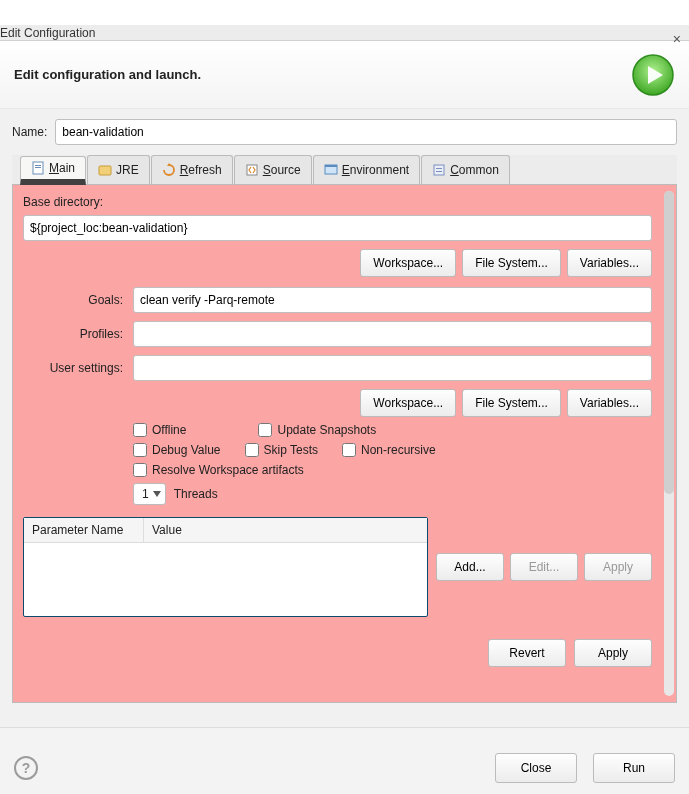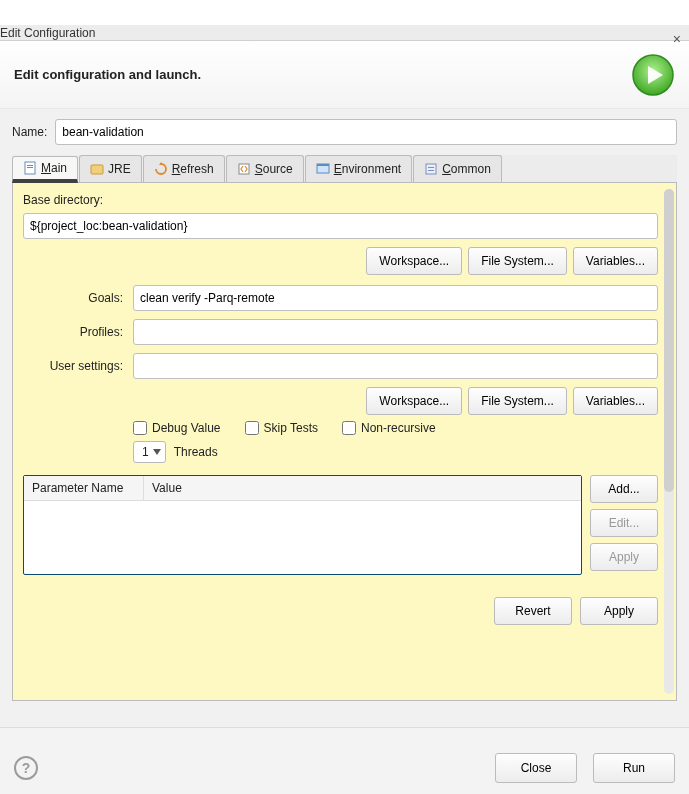--- a/index.html
+++ b/index.html
@@ -9,44 +9,44 @@
 .titlebar .close { position: absolute; right: 8px; top: 6px; font-size: 14px; color: #555; cursor: pointer; }
 .header { background: #fff; height: 68px; display: flex; align-items: center; justify-content: space-between; padding: 12px 14px; border-bottom: 1px solid #e8e8e8; background: linear-gradient(180deg, #ffffff 0%, #f4f4f4 100%); }
 .header-title { font-weight: bold; font-size: 13px; }
 .run-icon { width: 44px; height: 44px; }
 .main-area { padding: 10px 12px; background: #f1f1f1; height: 618px; }
 .name-row { display: flex; align-items: center; gap: 8px; margin-bottom: 10px; }
 .name-row label { font-size: 12px; }
 .name-row input { flex: 1; height: 26px; padding: 2px 6px; border: 1px solid #bfbfbf; border-radius: 3px; background: #fff; font-size: 12px; }
 .tabstrip { display: flex; border-bottom: 1px solid #bbb; margin-bottom: 0; background: #ececec; }
 .tab { display: flex; align-items: center; gap: 4px; padding: 4px 10px; border: 1px solid #bbb; border-bottom: none; background: #e6e6e6; border-radius: 3px 3px 0 0; margin-right: 1px; font-size: 12px; cursor: pointer; }
-.tab.active { background: #f7f7f5; position: relative; top: 1px; border-bottom: 4px solid #404040; }
+.tab.active { background: #f7f7f5; position: relative; top: 1px; border-bottom: 6px solid #404040; margin-left: 8px; }
 .tab .ticon { width: 14px; height: 14px; display: inline-block; }
 .tab .ul { text-decoration: underline; }
-.panel { background: #fef9c3; border: 1px solid #bbb; border-top: none; padding: 10px 4px 10px 10px; height: 518px; position: relative; }
+.panel { background: #fca5a5; border: 1px solid #bbb; border-top: none; padding: 10px 10px 10px 10px; height: 518px; position: relative; }
 .scrollbar { position: absolute; right: 2px; top: 6px; bottom: 6px; width: 10px; background: #e8e8e8; border-radius: 5px; }
 .scrollbar .thumb { position: absolute; top: 0; left: 0; right: 0; height: 60%; background: #cfcfcf; border-radius: 5px; }
 .lbl { font-size: 12px; color: #222; }
 .input { height: 26px; padding: 2px 6px; border: 1px solid #bfbfbf; border-radius: 3px; background: #fff; font-size: 12px; }
 .btnrow { display: flex; gap: 6px; justify-content: flex-end; margin-top: 8px; margin-right: 14px; }
 .btn { height: 28px; padding: 0 12px; border: 1px solid #bbb; background: linear-gradient(180deg, #fefefe, #ececec); border-radius: 3px; font-size: 12px; cursor: pointer; min-width: 78px; }
 .btn:disabled { color: #999; cursor: default; }
 .formgrid { display: grid; grid-template-columns: 100px 1fr; gap: 8px 10px; align-items: center; margin-top: 10px; margin-right: 14px; }
 .formgrid label { text-align: right; }
 .checks { margin-left: 110px; margin-top: 6px; font-size: 12px; }
 .checkrow { display: flex; gap: 24px; margin-bottom: 6px; align-items: center; }
 .checkrow label { display: flex; align-items: center; gap: 5px; }
 .checkrow input[type=checkbox] { width: 14px; height: 14px; }
 .threads { margin-left: 110px; margin-top: 6px; display: flex; align-items: center; gap: 8px; }
 .threads .spin { display: inline-flex; align-items: center; border: 1px solid #bbb; border-radius: 3px; background: #fff; height: 22px; padding: 0 4px 0 8px; gap: 4px; }
 .paramsec { display: flex; gap: 8px; margin-top: 12px; margin-right: 14px; }
 .ptable { flex: 1; border: 1px solid #0c4a6e; background: #fff; height: 100px; border-radius: 2px; }
 .ptable .hdr { display: flex; border-bottom: 1px solid #ddd; background: #f5f5f5; }
 .ptable .hdr div { padding: 5px 8px; font-size: 12px; border-right: 1px solid #ddd; }
-.pbtns { display: flex; flex-direction: column; gap: 6px; }
+.pbtns { display: flex; flex-direction: row; gap: 6px; align-items: center; }
 .pbtns .btn { min-width: 68px; }
 .footer-inner { display: flex; justify-content: flex-end; gap: 8px; margin-top: 22px; margin-right: 14px; }
 .footer { border-top: 1px solid #ddd; height: 80px; display: flex; align-items: center; justify-content: space-between; padding: 0 14px; background: #f3f3f3; }
 .help { width: 24px; height: 24px; border: 2px solid #9b9b9b; border-radius: 50%; color: #9b9b9b; display: flex; align-items: center; justify-content: center; font-weight: bold; font-size: 14px; cursor: pointer; }
 .footer .btns { display: flex; gap: 16px; }
 .footer .btn { min-width: 82px; height: 30px; }
 </style>
 </head>
 <body>
 
@@ -147,29 +147,45 @@
     <div class="btnrow">
       <button class="btn">Workspace...</button>
       <button class="btn">File System...</button>
       <button class="btn">Variables...</button>
     </div>
 
     <div class="checks">
       <div class="checkrow">
         <label>
             <input type="checkbox" style="">
+            <span>Offline</span>
+          </label>
+        <label style="margin-left:48px">
+            <input type="checkbox" style="">
+            <span>Update Snapshots</span>
+          </label>
+      </div>
+      <div class="checkrow">
+        <label>
+            <input type="checkbox" style="">
             <span>Debug Value</span>
           </label>
         <label>
             <input type="checkbox" style="">
             <span>Skip Tests</span>
           </label>
         <label>
             <input type="checkbox" style="">
             <span>Non-recursive</span>
+          </label>
+      </div>
+      <div class="checkrow">
+        <label>
+            <input type="checkbox" style="">
+            <span>Resolve Workspace artifacts</span>
           </label>
       </div>
     </div>
 
     <div class="threads">
       <span class="spin">
         <span>1</span>
         <svg width="8" height="6">
             <path d="M0 0 L8 0 L4 6 Z" fill="#555"></path>
           </svg>

